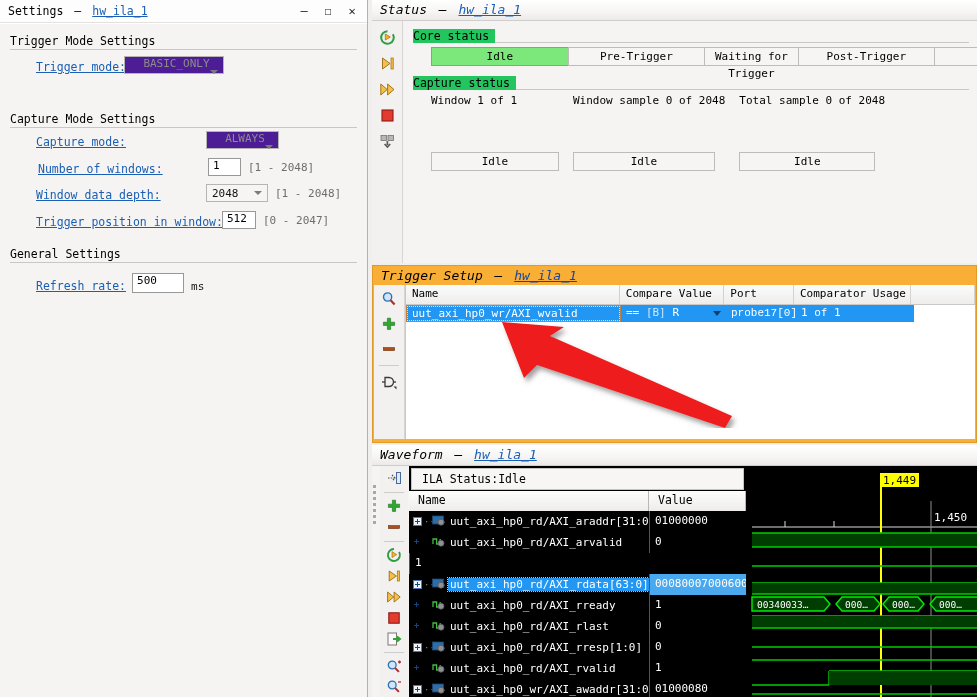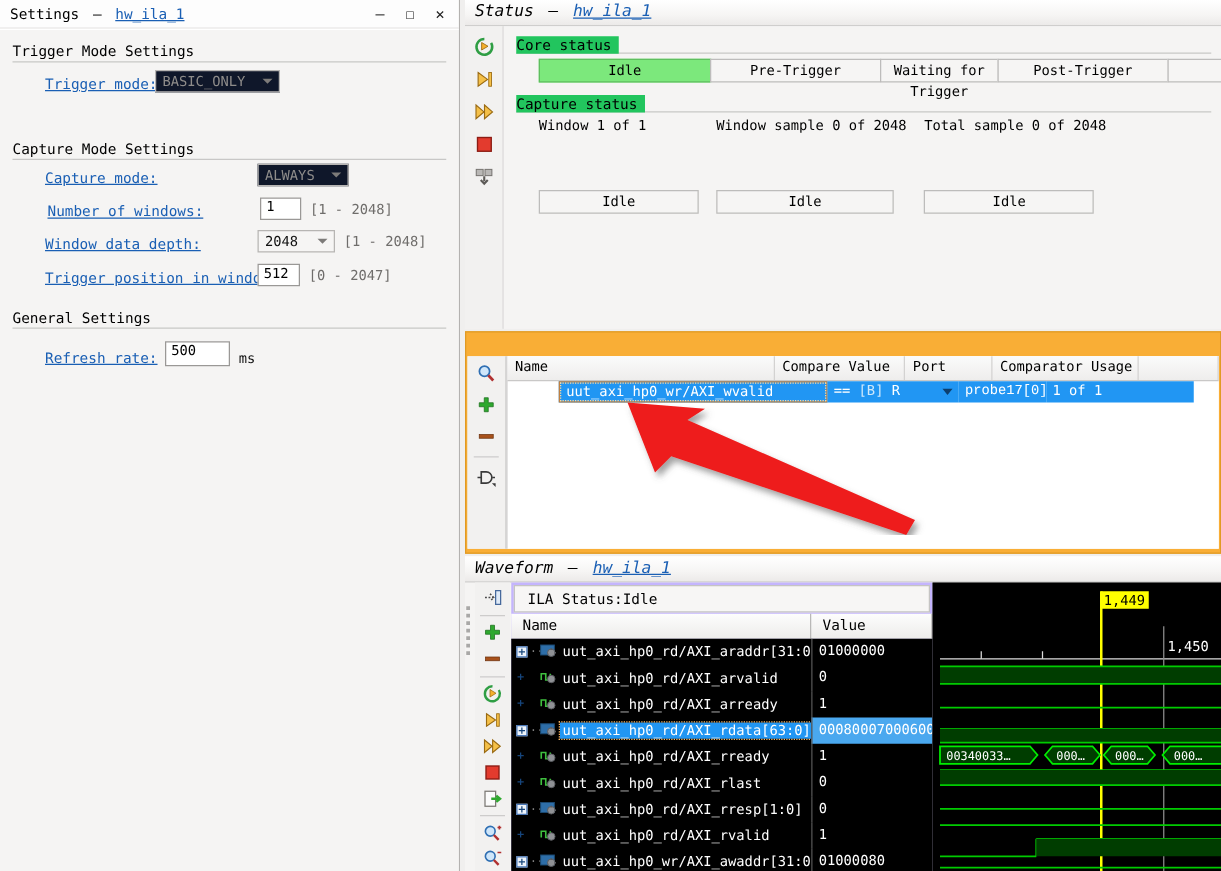--- a/index.html
+++ b/index.html
@@ -48,21 +48,21 @@
   .sect{position:absolute;left:10px;right:10px;}
   .sect-head{position:relative;font-size:11.5px;height:16px;line-height:14px;white-space:nowrap;}
   .sect-head .rule{position:absolute;left:0;right:0;bottom:0;border-bottom:1px solid #c8c7c6;}
   .sect-head span{position:relative;background:#f5f4f3;padding-right:6px;display:inline-block;}
   .frow{position:absolute;display:flex;align-items:flex-end;white-space:nowrap;}
   .flabel{color:#1a5fb4;text-decoration:underline;font-size:11.5px;}
   .combo{
     box-sizing:border-box;height:18px;border:1px solid #b7b5b3;background:#f3f2f1;
     display:inline-flex;align-items:center;padding:0 0 0 5px;font-size:11px;position:relative;
   }
-  .combo.disabled{color:#8e8c8a;background:#0f172a;}
+  .combo.disabled{color:#8e8c8a;background:#4c1d95;flex-direction:column;}
   .combo .arrow{
     width:18px;height:16px;display:flex;align-items:center;justify-content:center;margin-left:auto;
   }
   .combo .arrow::after{
     content:"";border-left:4px solid transparent;border-right:4px solid transparent;
     border-top:4px solid #7d7b79;display:block;
   }
   .tinput{
     box-sizing:border-box;height:18px;border:1px solid #9a9896;background:#ffffff;
     padding:0 2px 0 4px;font-size:11px;font-family:"DejaVu Sans Mono","Liberation Mono",monospace;
@@ -108,39 +108,39 @@
     position:absolute;left:0;top:0;bottom:0;width:30px;background:#f2f1f0;
     border-right:1px solid #d7d6d5;display:flex;flex-direction:column;align-items:center;
     padding-top:3px;gap:3px;
   }
   #trig-table{position:absolute;left:31px;top:0;right:0;bottom:0;background:#ffffff;
               border-left:1px solid #c9c8c7;}
   .thead{display:flex;height:19px;background:linear-gradient(to bottom,#fbfbfb,#eeedec);
          border-bottom:1px solid #c9c8c7;}
   .th{box-sizing:border-box;height:19px;line-height:18px;padding-left:6px;font-size:11px;
       border-right:1px solid #d3d2d1;white-space:nowrap;overflow:hidden;}
-  .trow{display:flex;height:17px;margin-left:41px;}
+  .trow{display:flex;height:17px;}
   .trow.sel .tc{background:#2196f3;color:#ffffff;}
   .tc{box-sizing:border-box;height:17px;line-height:16px;padding-left:5px;font-size:11px;
       white-space:nowrap;overflow:hidden;position:relative;}
   .tc.namecell{border:1px solid #c08040;outline:1px dotted #ffd9a0;outline-offset:-2px;}
   .tc .cvarrow{position:absolute;right:5px;top:6px;
       border-left:4px solid transparent;border-right:4px solid transparent;border-top:5px solid #0d3f6e;}
   .tc .dim{color:#cfe8fb;}
 
   
   #wave-panel{left:372px;top:445px;width:605px;height:252px;background:#f5f4f3;}
   #wave-panel .panel-title{background:linear-gradient(to bottom,#ffffff 0%,#f6f5f4 60%,#eceae9 100%);}
   #wave-toolbar{
     position:absolute;left:8px;top:21px;width:28px;bottom:0;background:#f2f1f0;
     display:flex;flex-direction:column;align-items:center;padding-top:3px;gap:2px;
   }
   .gripdots{position:absolute;left:1px;top:40px;width:5px;}
   .gripdots i{display:block;width:3px;height:3px;background:#a9a8a7;margin-bottom:3px;}
-  #wave-names{position:absolute;left:37px;top:21px;width:337px;bottom:0;background:#c4b5fd;}
+  #wave-names{position:absolute;left:37px;top:21px;width:337px;bottom:0;background:#000000;}
   #ila-status-box{
     box-sizing:border-box;margin:2px 2px 1px 2px;height:22px;line-height:20px;
     border:1px solid #c5c4c3;background:#f7f6f5;padding-left:10px;font-size:11.5px;
   }
   .wcolhead{display:flex;height:20px;border-bottom:1px solid #b9b8b7;
             background:linear-gradient(to bottom,#fdfdfd,#edecea);}
   .wch{box-sizing:border-box;height:20px;line-height:19px;padding-left:9px;font-size:11.5px;
        border-right:1px solid #b9b8b7;}
   .wrows{position:absolute;left:0;right:0;top:45px;bottom:0;background:#000000;overflow:hidden;}
   .wrow{display:flex;height:21px;align-items:center;}
@@ -229,21 +229,21 @@
           <div class="combo" style="width:62px;color:#111;background:#f6f5f4;">
             <span>2048</span>
             <span class="arrow"></span>
           </div>
           <span class="rangetxt">[1 - 2048]</span>
         </div>
       </div>
 
       <div class="frow" style="top:191px;left:36px;width:345px;">
         <div class="flabel">Trigger position in window:</div>
-        <div style="position:absolute;left:170px;display:flex;align-items:center;">
+        <div style="position:absolute;left:186px;display:flex;align-items:center;">
           <div class="tinput" style="width:34px;">512</div>
           <span class="rangetxt">[0 - 2047]</span>
         </div>
       </div>
 
       <div class="sect" style="top:223px;">
         <div class="sect-head">
           <div class="rule"></div>
           <span>General Settings</span>
         </div>
@@ -325,20 +325,25 @@
           </div>
           <div class="cap-item">
             <div class="cap-caption">Total sample 0 of 2048</div>
             <div class="cap-box" style="width: 136px;">Idle</div>
           </div>
         </div>
     </div>
   </div>
 
   <div class="panel" id="trigger-panel">
+    <div class="panel-title active">
+      <span>Trigger Setup</span>
+      <span style="margin:0 4px;">–</span>
+      <span class="link">hw_ila_1</span>
+    </div>
     <div id="trig-inner">
       <div id="trig-toolbar">
         <div class="tbtn">
           <svg width="16" height="16" viewBox="0 0 16 16">
             <circle cx="6.6" cy="6" r="4.1" fill="#cfe6fa" stroke="#2f6fb3" stroke-width="1.4"></circle>
             <path d="M9.6 9.2 L13.6 13.4" stroke="#b03030" stroke-width="2.2"></path>
           </svg>
         </div>
         <div class="tbtn">
           <svg width="16" height="16" viewBox="0 0 16 16">
@@ -489,29 +494,20 @@
               <div class="dotlead"></div>
               <span><svg class="sigicon" viewBox="0 0 13 11">
                   <path d="M1 8 V3 H4.6 V8 H8.2 V3" fill="none" stroke="#3fbf3f" stroke-width="1.3"></path>
                   <circle cx="9" cy="7.2" r="3" fill="#8f9195" stroke="#5a5c60" stroke-width="0.8"></circle>
                 </svg></span>
               <span class="nmtxt">uut_axi_hp0_rd/AXI_arvalid</span>
             </div>
             <div class="wval" style="width: 97px;">0</div>
           </div>
           <div class="wrow">
-            <div class="wname" style="width: 240px;">
-              <div class="expander none"></div>
-              <div class="dotlead"></div>
-              <span><svg class="sigicon" viewBox="0 0 13 11">
-                  <path d="M1 8 V3 H4.6 V8 H8.2 V3" fill="none" stroke="#3fbf3f" stroke-width="1.3"></path>
-                  <circle cx="9" cy="7.2" r="3" fill="#8f9195" stroke="#5a5c60" stroke-width="0.8"></circle>
-                </svg></span>
-              <span class="nmtxt">uut_axi_hp0_rd/AXI_arready</span>
-            </div>
             <div class="wval" style="width: 97px;">1</div>
           </div>
           <div class="wrow sel">
             <div class="wname" style="width: 240px;">
               <div class="expander"></div>
               <div class="dotlead">··</div>
               <span><svg class="sigicon" viewBox="0 0 13 11">
                   <rect x="0.5" y="1" width="11" height="8" fill="#2e6ea8" stroke="#1b4870" stroke-width="0.8"></rect>
                   <circle cx="9" cy="7.2" r="3" fill="#8f9195" stroke="#5a5c60" stroke-width="0.8"></circle>
                   <rect x="8.4" y="3.6" width="1.2" height="1.4" fill="#5a5c60"></rect>

